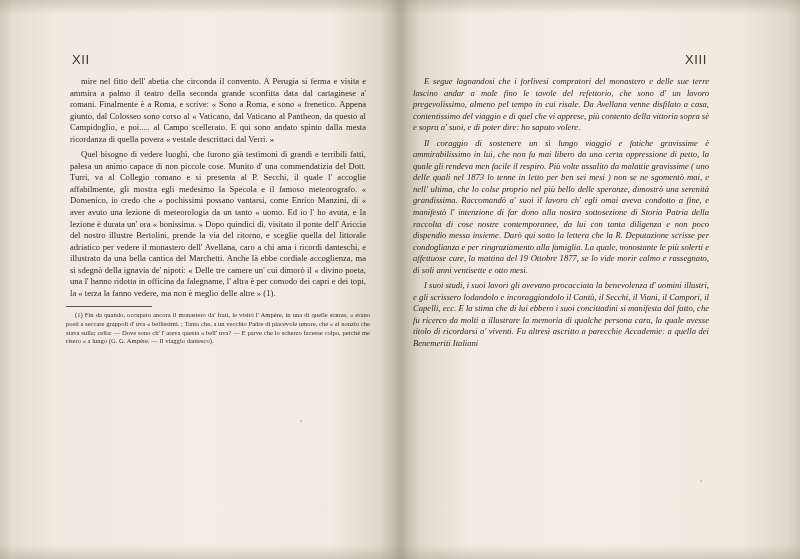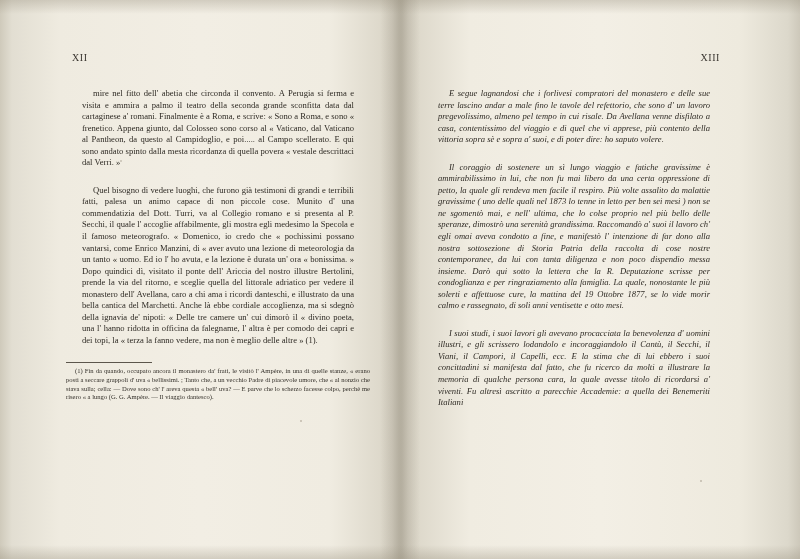--- a/index.html
+++ b/index.html
@@ -34,49 +34,49 @@
     height: 559px;
     background: linear-gradient(to right, rgba(120,112,96,0) 0%, rgba(120,112,96,0.28) 45%, rgba(120,112,96,0.30) 55%, rgba(120,112,96,0) 100%);
     pointer-events: none;
   }
   .page {
     position: absolute;
     top: 0;
     height: 559px;
   }
   .page-left  { left: 0;     width: 400px; }
-  .page-right { left: 392px; width: 400px; }
+  .page-right { left: 379px; width: 400px; }
 
   .folio {
     position: absolute;
-    font-size: 10px;
+    font-size: 13px;
     letter-spacing: 0.6px;
     color: #3a3630;
-    font-family: Liberation Serif, serif;
+    font-family: Liberation Sans, sans-serif;
   }
   .folio-left  { left: 72px;  top: 52px; }
   .folio-right { right: 72px; top: 52px; }
 
   .col {
     position: absolute;
     top: 72px;
     width: 304px;
     color: #2e2a24;
     font-size: 8.6px;
     line-height: 11.55px;
     text-align: justify;
     text-justify: inter-word;
     -webkit-hyphens: auto;
     hyphens: auto;
   }
   .col-left  { left: 66px; }
   .col-right { left: 30px; font-style: italic; }
 
   .col p {
-    margin: 16px;
+    margin: 4px;
     text-indent: 11px;
   }
 
   .footnote-rule {
     width: 86px;
     height: 1px;
     background: #5c564c;
     margin: 7px 0 4px 0;
   }
   .footnote {

